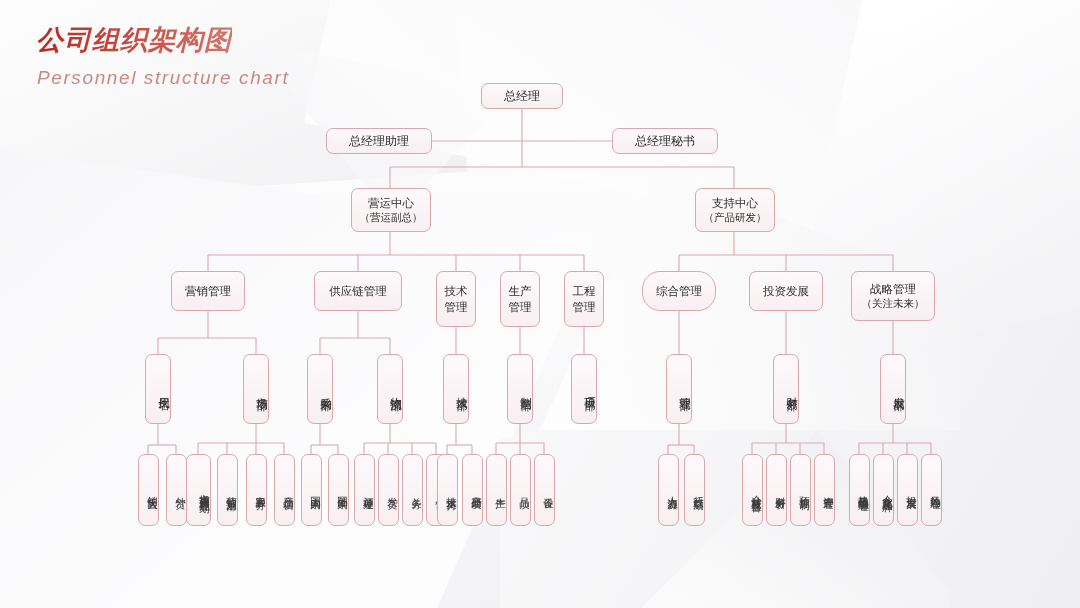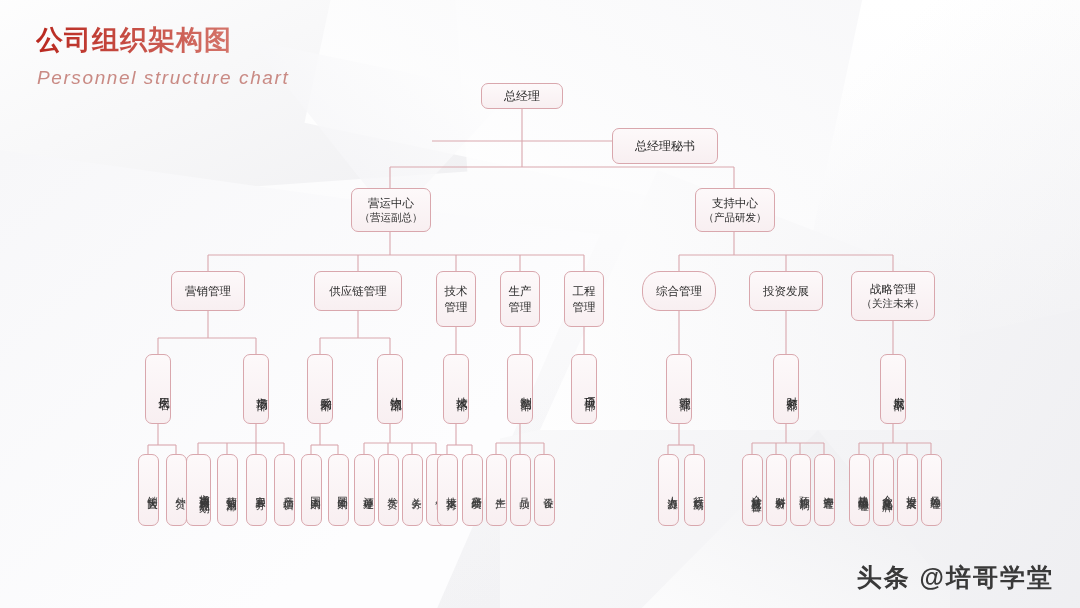--- a/index.html
+++ b/index.html
@@ -34,21 +34,21 @@
   .f6 { left:250px; top:40px; width:260px; height:180px;
         background:linear-gradient(40deg,#f2f2f5 0%, #ffffff 100%);
         clip-path:polygon(0 0,100% 30%,55% 100%); opacity:.8;}
   .f7 { left:620px; top:430px; width:330px; height:200px;
         background:linear-gradient(30deg,#ffffff 0%, #ececef 100%);
         clip-path:polygon(0 100%,60% 0,100% 80%,100% 100%); opacity:.8;}
 
   
   #title {
     position:absolute; left:36px; top:22px;
-    font-size:27px; font-weight:700; 
+    font-size:27px; font-weight:700; font-style:italic;
     letter-spacing:1px; color:#c0392f;
     background:linear-gradient(90deg,#b9281f 0%, #d4756b 100%);
     -webkit-background-clip:text; -webkit-text-fill-color:transparent;
     white-space:nowrap;
   }
   #subtitle {
     position:absolute; left:37px; top:67px;
     font-size:19px; font-style:italic; letter-spacing:1.6px;
     color:#c98a84; white-space:nowrap;
   }
@@ -194,21 +194,22 @@
         <path d="M859 443 L931 443"></path>
         <path d="M859 443 L859 454"></path>
         <path d="M883 443 L883 454"></path>
         <path d="M907 443 L907 454"></path>
         <path d="M931 443 L931 454"></path>
       </g>
     </svg>
 
     <div class="node h" style="left:481px; top:83px; width:82px; height:26px;">总经理</div>
 
-    <div class="node h" style="left:612px; top:128px; width:106px; height:36px;">总经理秘书</div>
+    <div class="node h" style="left:326px; top:128px; width:106px; height:26px;">总经理助理</div>
+    <div class="node h" style="left:612px; top:128px; width:106px; height:26px;">总经理秘书</div>
 
     <div class="node" style="left:351px; top:188px; width:80px; height:44px;">
       <span class="two">
         <span>营运中心</span>
         <span class="l2">（营运副总）</span>
       </span>
     </div>
     <div class="node" style="left:695px; top:188px; width:80px; height:44px;">
       <span class="two">
         <span>支持中心</span>
@@ -285,14 +286,13 @@
     <div class="node vert sub" style="left:766px; top:454px; width:21px; height:72px;">财务分析</div>
     <div class="node vert sub" style="left:790px; top:454px; width:21px; height:72px;">预算控制</div>
     <div class="node vert sub" style="left:814px; top:454px; width:21px; height:72px;">资产管理</div>
 
     <div class="node vert sub" style="left:849px; top:454px; width:21px; height:72px;">战略及组织管理</div>
     <div class="node vert sub" style="left:873px; top:454px; width:21px; height:72px;">企业文化及品牌</div>
     <div class="node vert sub" style="left:897px; top:454px; width:21px; height:72px;">投资发展</div>
     <div class="node vert sub" style="left:921px; top:454px; width:21px; height:72px;">风险管理</div>
   </div>
 
-  <div id="watermark">头条 @培哥学堂</div>
 </div>
 
 </body></html>

